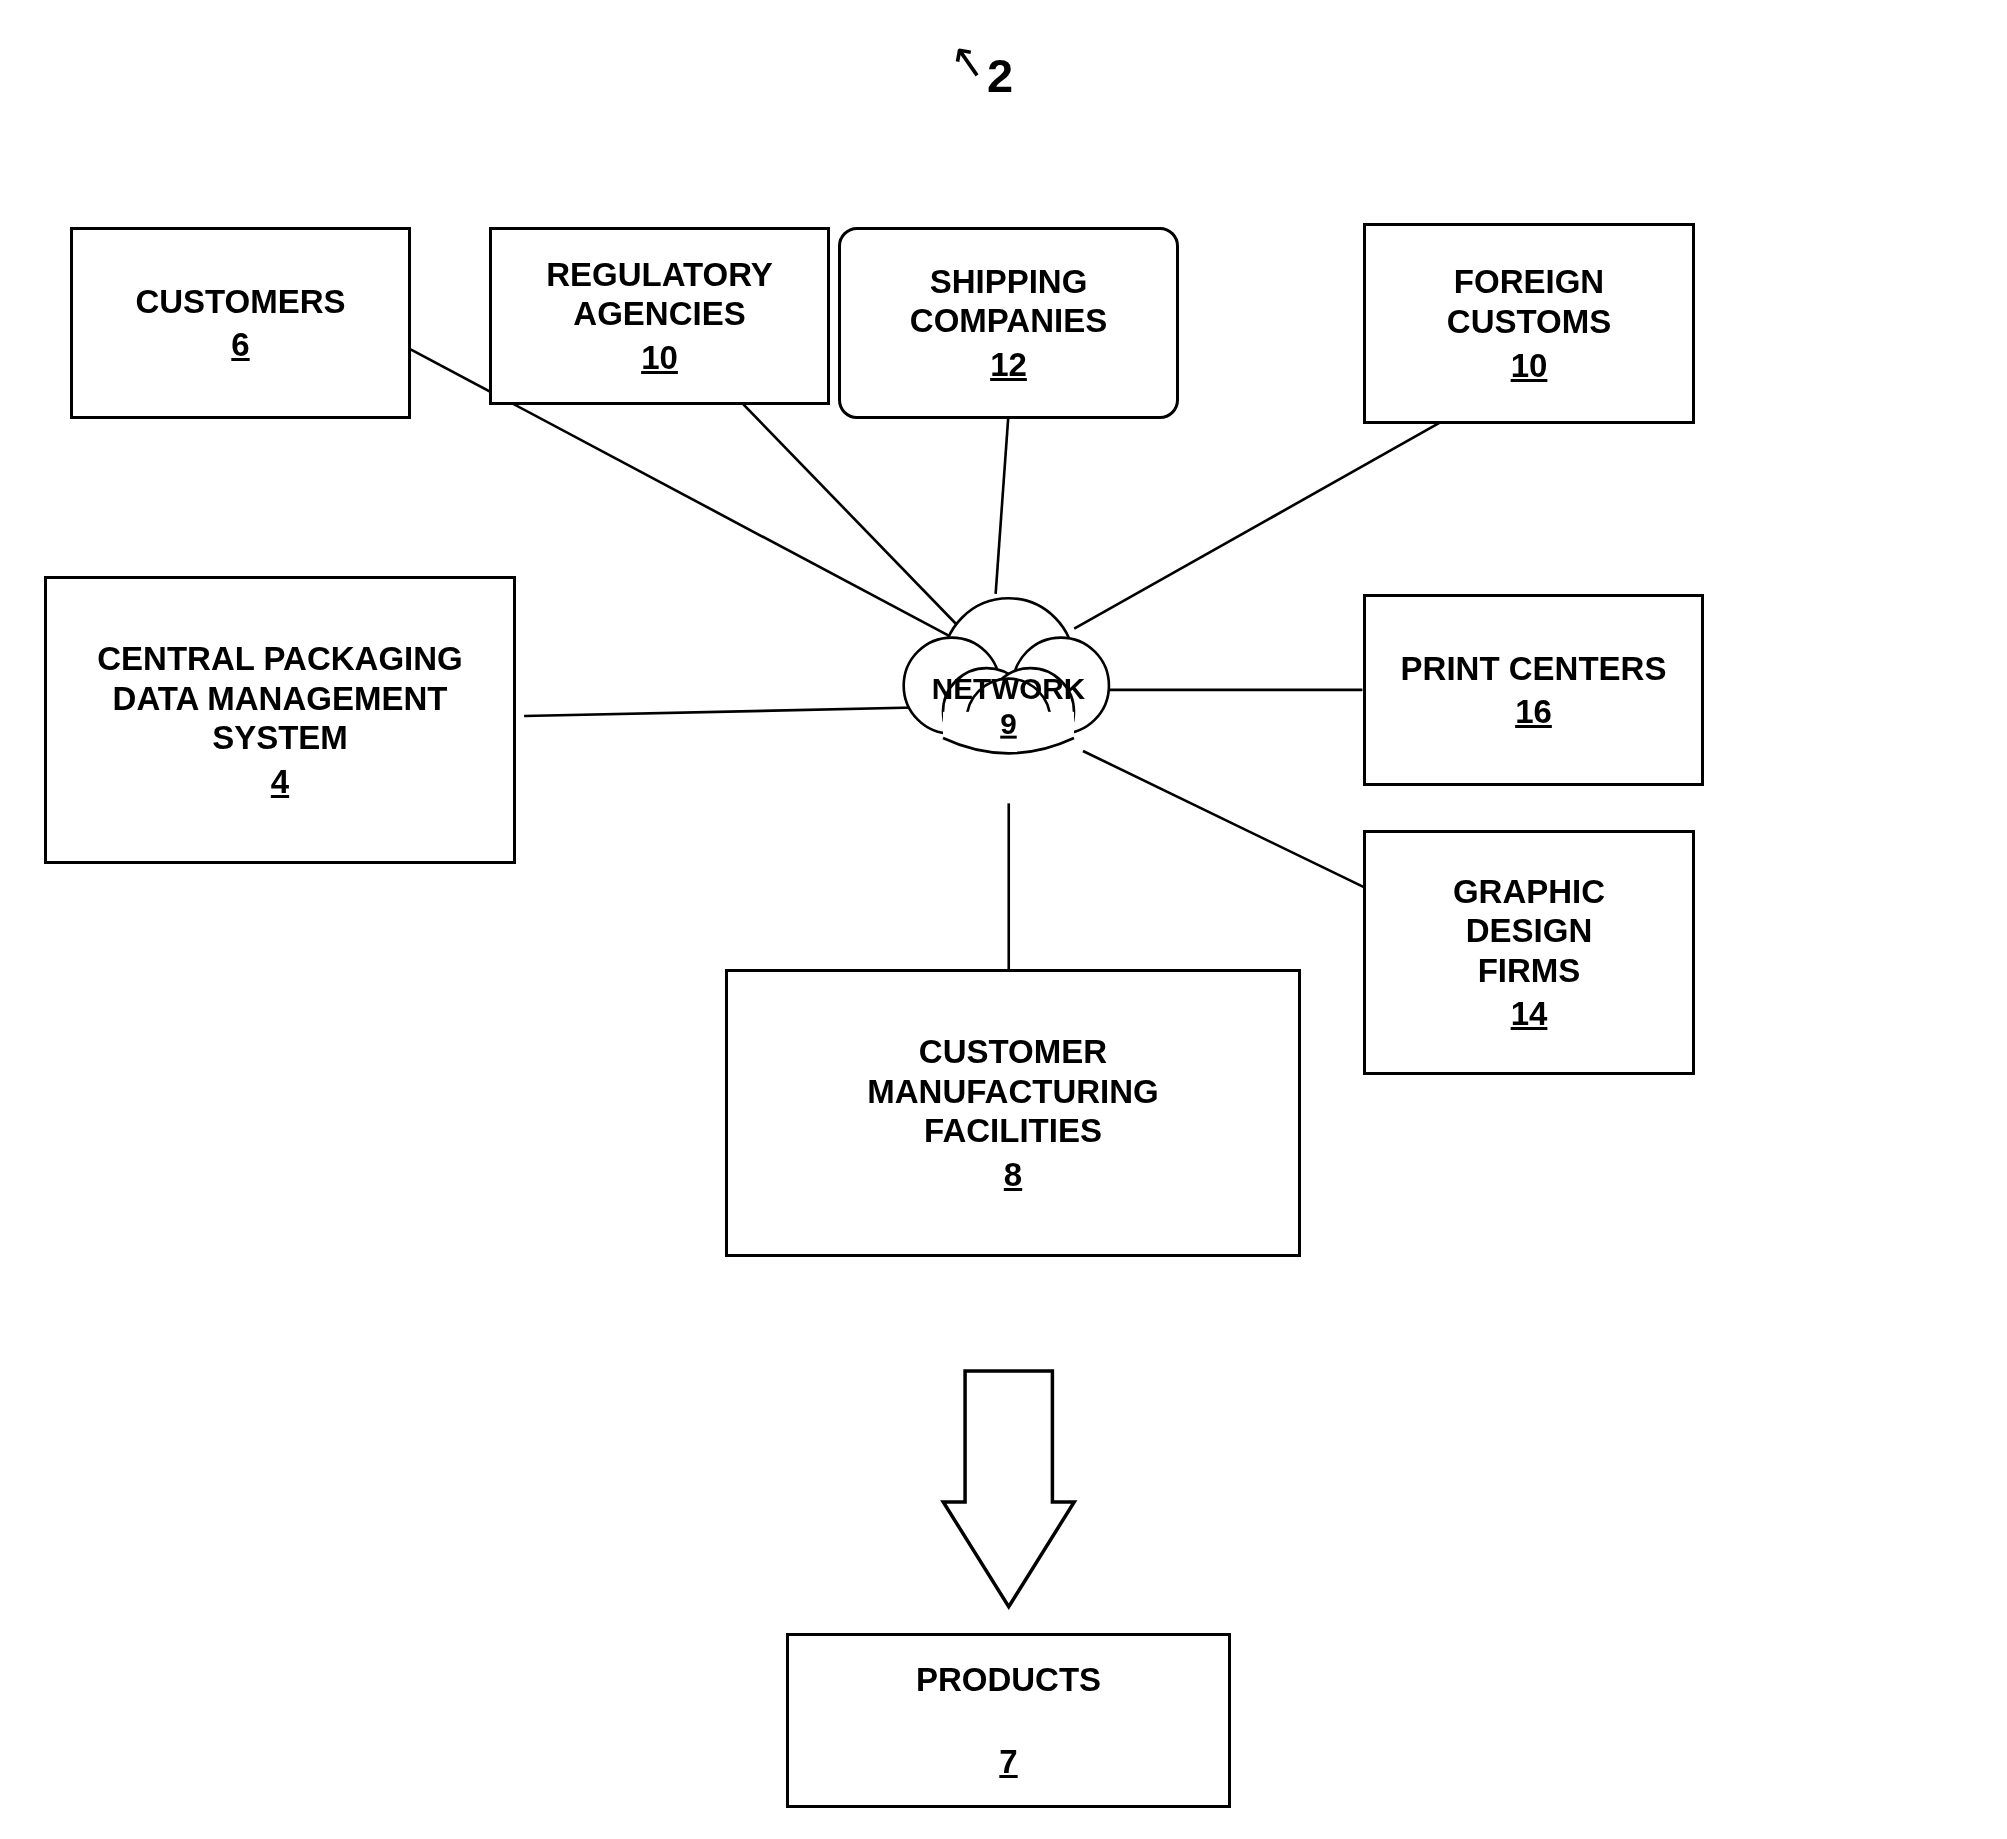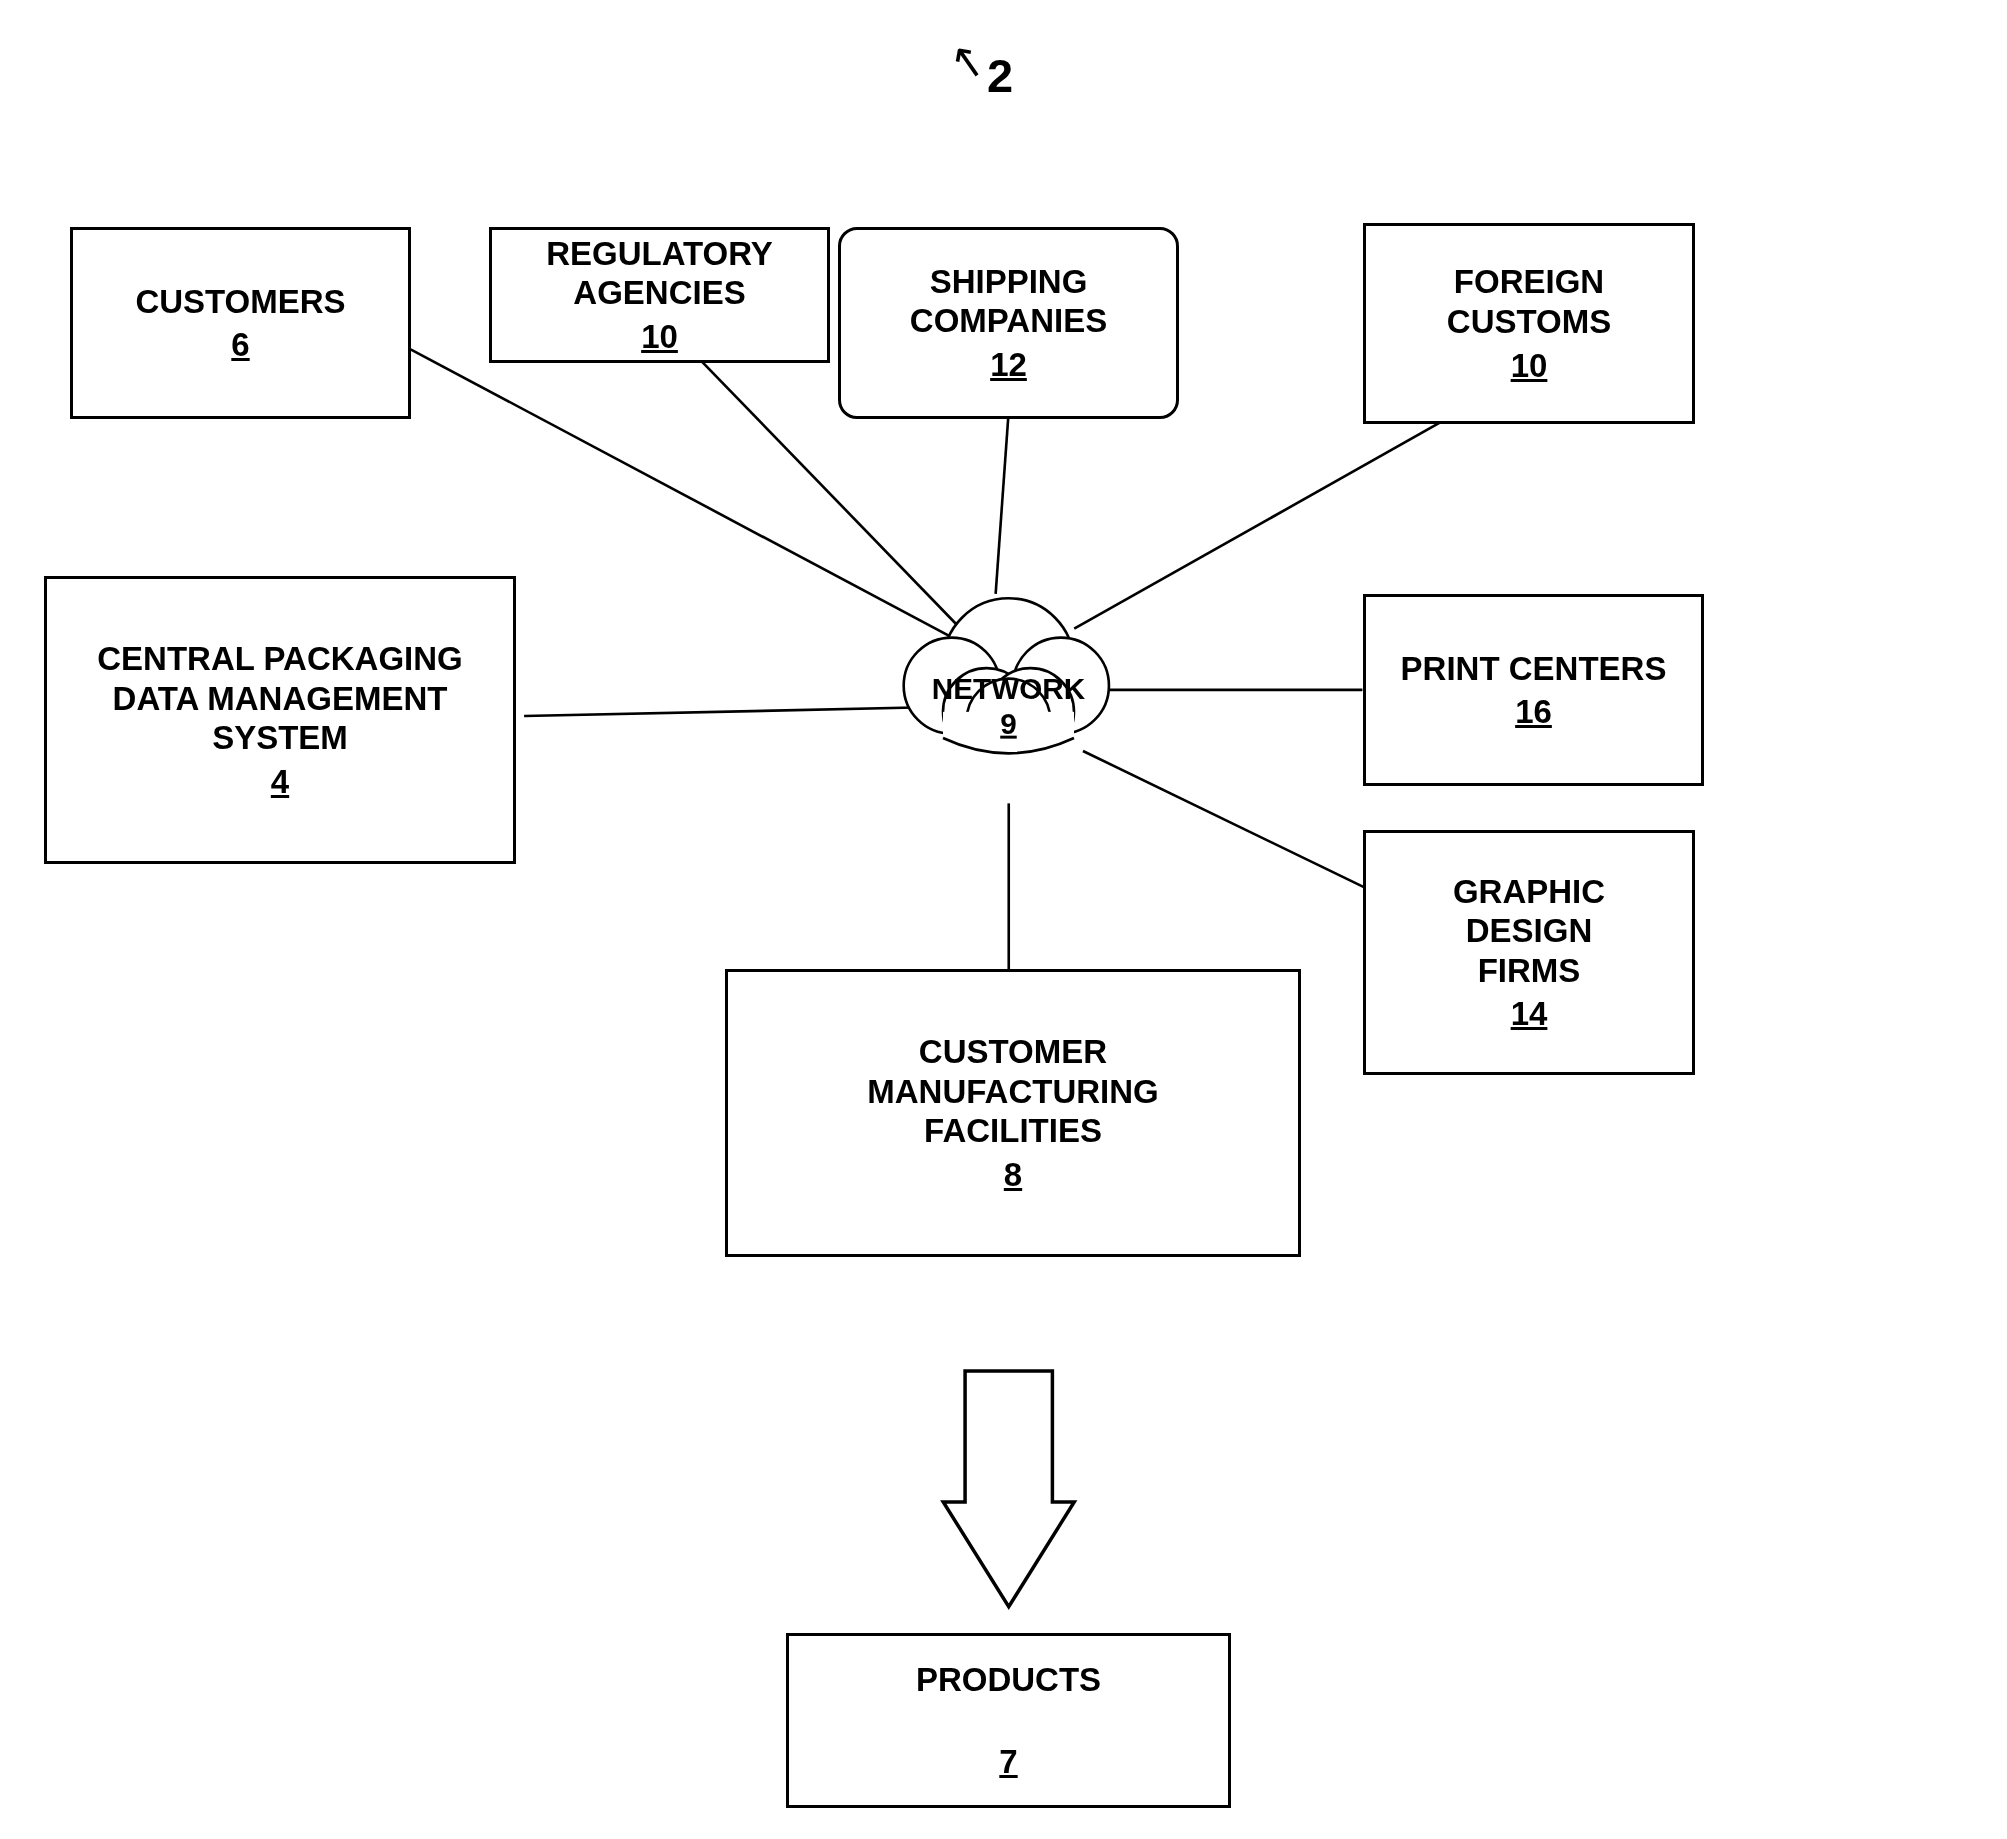--- a/index.html
+++ b/index.html
@@ -85,21 +85,21 @@
   <div style="position:absolute; top:48px; left:987px; font-size:47px; font-weight:bold; font-family: Arial, sans-serif;">
     <span>2</span>
   </div>
   <div style="position:absolute; top:35px; left:950px; font-size:44px; font-family: Arial, sans-serif; transform: scaleX(-1) rotate(-10deg);">↗</div>
 
   <div class="box" style="left:70px; top:227px; width:341px; height:192px;">
     <span class="box-label">CUSTOMERS</span>
     <span class="box-number">6</span>
   </div>
 
-  <div class="box" style="left:489px; top:227px; width:341px; height:136px;">
+  <div class="box" style="left:489px; top:227px; width:341px; height:178px;">
     <span class="box-label">REGULATORY<br>AGENCIES</span>
     <span class="box-number">10</span>
   </div>
 
   <div class="box" style="left:838px; top:227px; width:341px; height:192px;border-radius:19px;">
     <span class="box-label">SHIPPING<br>COMPANIES</span>
     <span class="box-number">12</span>
   </div>
 
   <div class="box" style="left:1363px; top:223px; width:332px; height:201px;">

